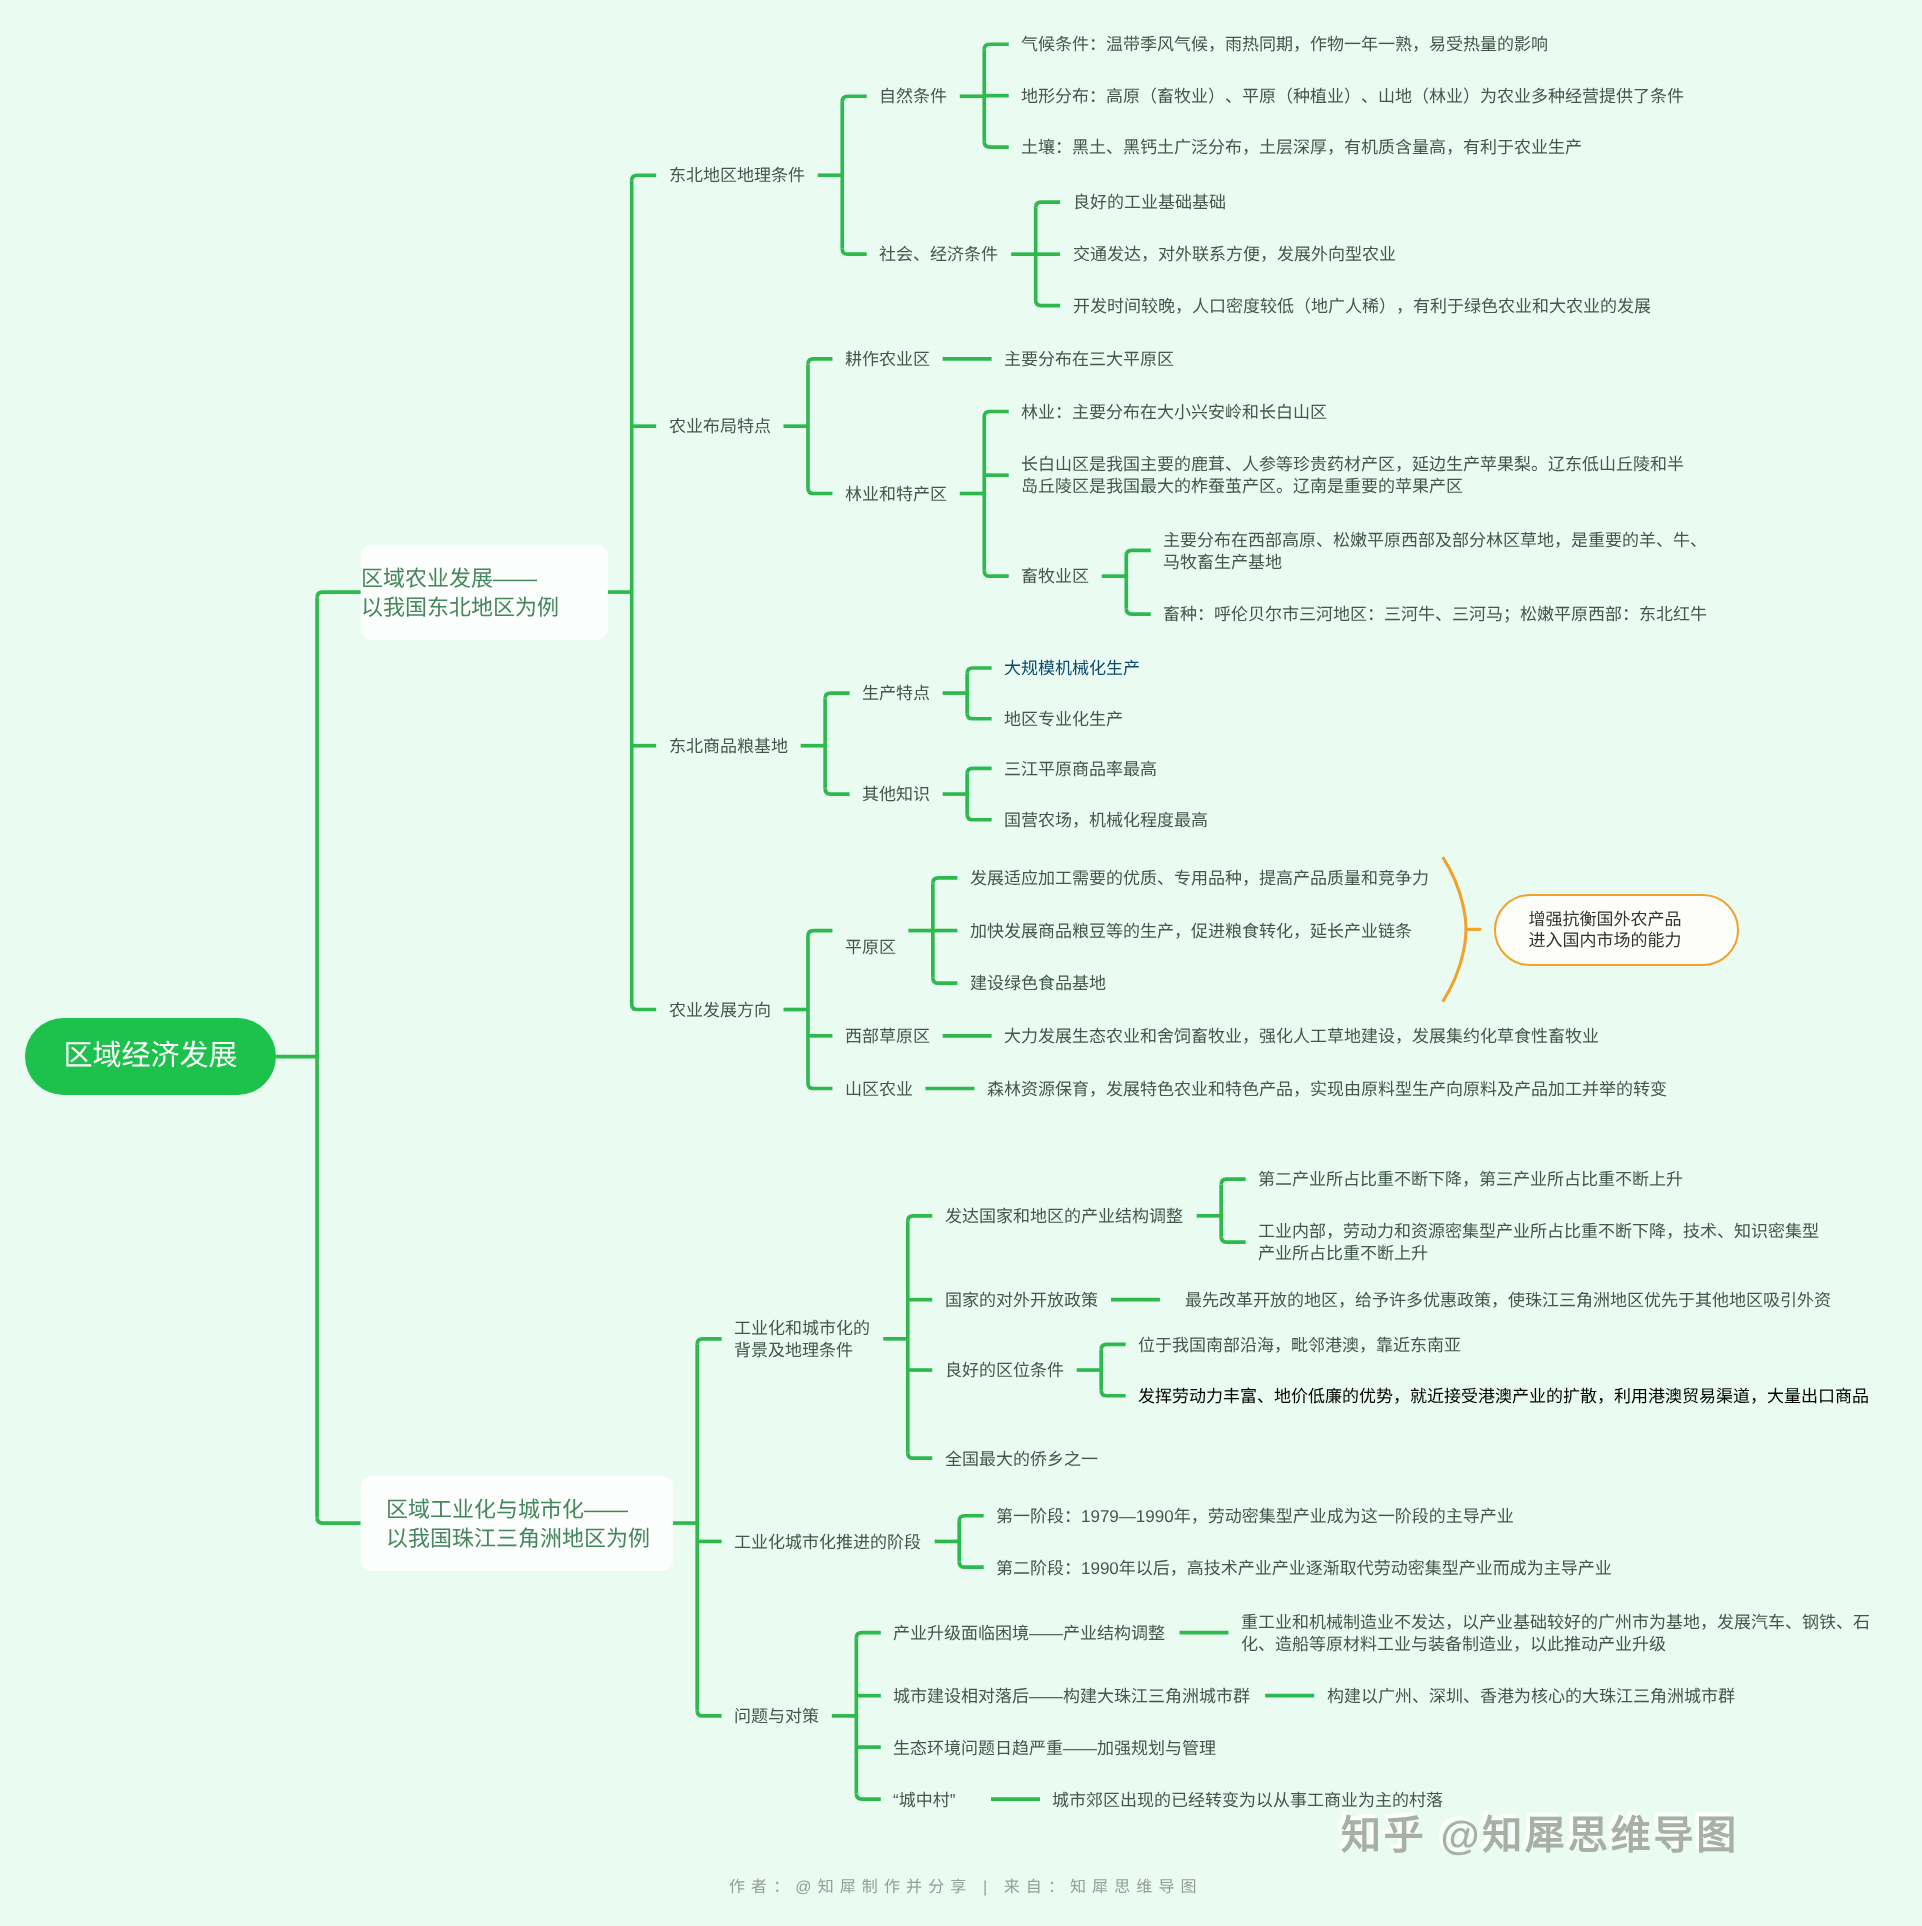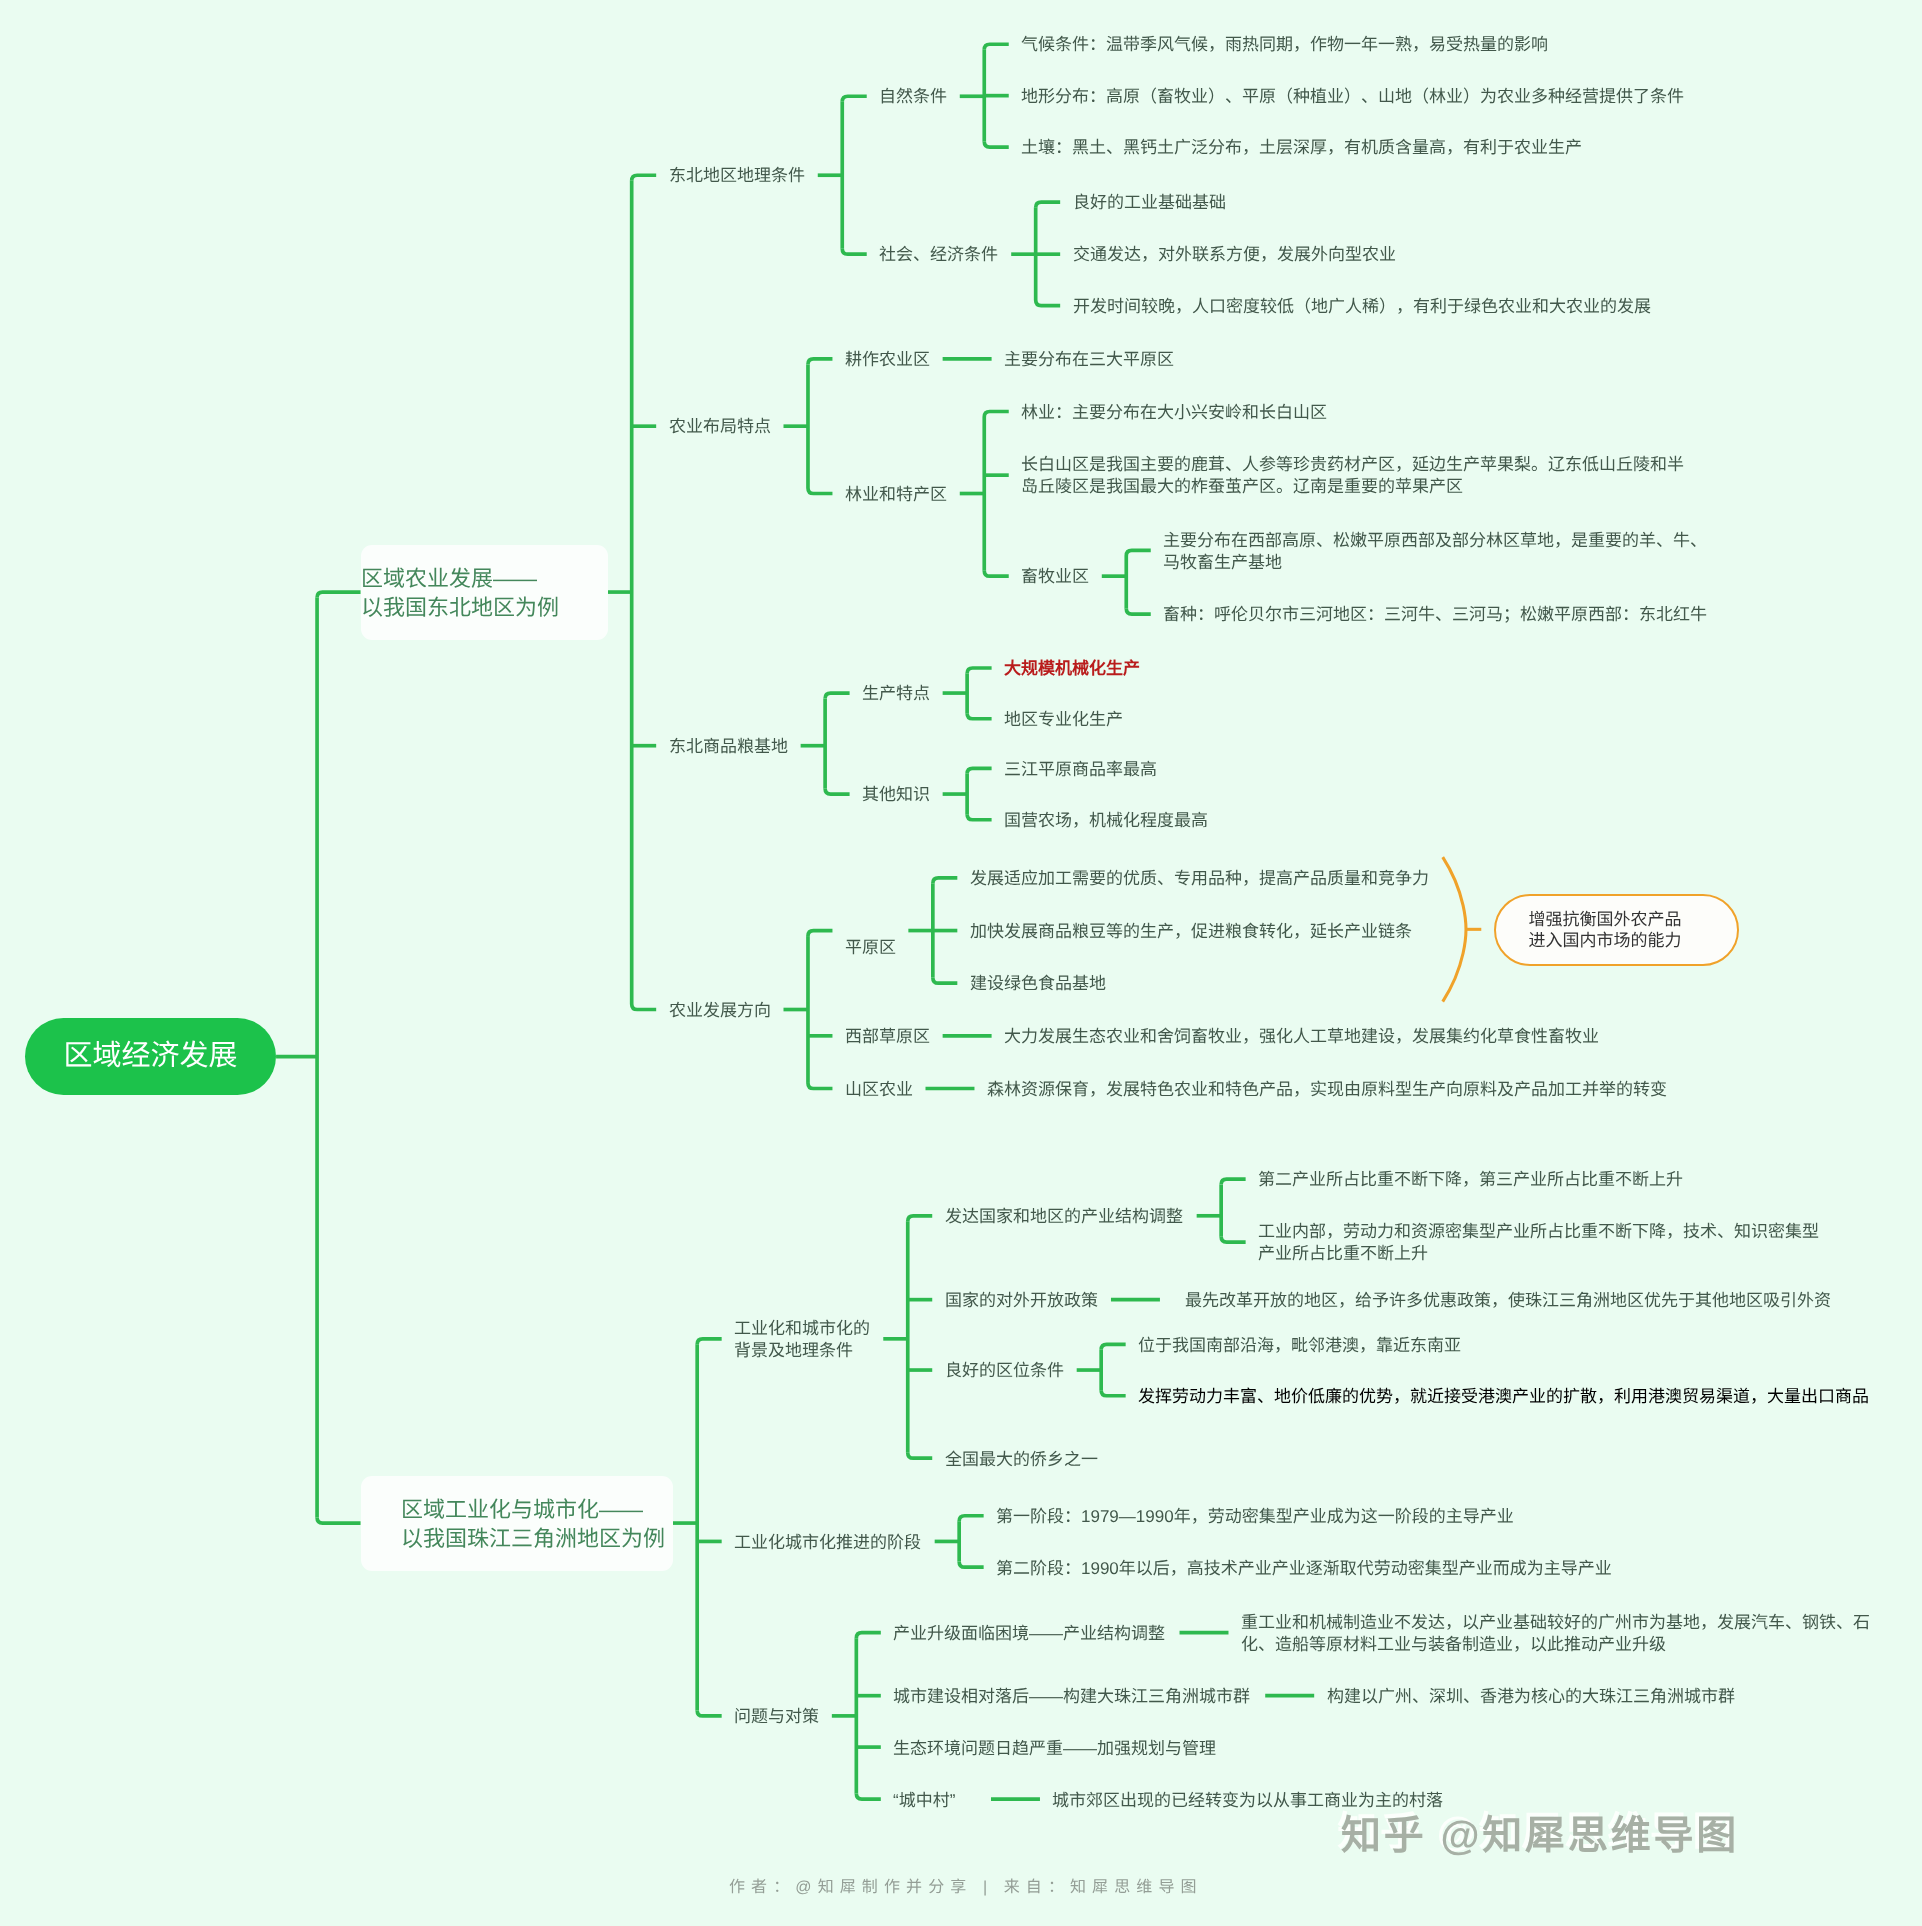--- a/index.html
+++ b/index.html
@@ -148,35 +148,35 @@
     <div class="node" style="left: 845px; top: 484px; color: rgb(66, 88, 75);">林业和特产区</div>
     <div class="node" style="left: 1021px; top: 402px; color: rgb(66, 88, 75);">林业：主要分布在大小兴安岭和长白山区</div>
     <div class="node" style="left: 1021px; top: 454px; color: rgb(66, 88, 75);">长白山区是我国主要的鹿茸、人参等珍贵药材产区，延边生产苹果梨。辽东低山丘陵和半
 岛丘陵区是我国最大的柞蚕茧产区。辽南是重要的苹果产区</div>
     <div class="node" style="left: 1021px; top: 566px; color: rgb(66, 88, 75);">畜牧业区</div>
     <div class="node" style="left: 1163px; top: 530px; color: rgb(66, 88, 75);">主要分布在西部高原、松嫩平原西部及部分林区草地，是重要的羊、牛、
 马牧畜生产基地</div>
     <div class="node" style="left: 1163px; top: 604px; color: rgb(66, 88, 75);">畜种：呼伦贝尔市三河地区：三河牛、三河马；松嫩平原西部：东北红牛</div>
     <div class="node" style="left: 669px; top: 736px; color: rgb(66, 88, 75);">东北商品粮基地</div>
     <div class="node" style="left: 862px; top: 683px; color: rgb(66, 88, 75);">生产特点</div>
-    <div class="node" style="left: 1004px; top: 658px; color: #b91c1c; font-weight: bold;">大规模机械化生产</div>
+    <div class="node" style="left: 1004px; top: 658px; color: #0c4a6e;">大规模机械化生产</div>
     <div class="node" style="left: 1004px; top: 709px; color: rgb(66, 88, 75);">地区专业化生产</div>
     <div class="node" style="left: 862px; top: 784px; color: rgb(66, 88, 75);">其他知识</div>
     <div class="node" style="left: 1004px; top: 759px; color: rgb(66, 88, 75);">三江平原商品率最高</div>
     <div class="node" style="left: 1004px; top: 810px; color: rgb(66, 88, 75);">国营农场，机械化程度最高</div>
     <div class="node" style="left: 669px; top: 1000px; color: rgb(66, 88, 75);">农业发展方向</div>
     <div class="node" style="left: 845px; top: 921px; color: rgb(66, 88, 75); margin-top: 16px;">平原区</div>
     <div class="node" style="left: 970px; top: 868px; color: rgb(66, 88, 75);">发展适应加工需要的优质、专用品种，提高产品质量和竞争力</div>
     <div class="node" style="left: 970px; top: 921px; color: rgb(66, 88, 75);">加快发展商品粮豆等的生产，促进粮食转化，延长产业链条</div>
     <div class="node" style="left: 970px; top: 973px; color: rgb(66, 88, 75);">建设绿色食品基地</div>
     <div class="node" style="left: 845px; top: 1026px; color: rgb(66, 88, 75);">西部草原区</div>
     <div class="node" style="left: 1004px; top: 1026px; color: rgb(66, 88, 75);">大力发展生态农业和舍饲畜牧业，强化人工草地建设，发展集约化草食性畜牧业</div>
     <div class="node" style="left: 845px; top: 1079px; color: rgb(66, 88, 75);">山区农业</div>
     <div class="node" style="left: 987px; top: 1079px; color: rgb(66, 88, 75);">森林资源保育，发展特色农业和特色产品，实现由原料型生产向原料及产品加工并举的转变</div>
-    <div class="mainbox" style="left: 361px; top: 1476px; width: 312px; height: 95px; padding-left: 40px; color: rgb(68, 135, 91); background: rgb(251, 254, 252);">区域工业化与城市化——
+    <div class="mainbox" style="left: 361px; top: 1476px; width: 312px; height: 95px; padding-left: 25px; color: rgb(68, 135, 91); background: rgb(251, 254, 252);">区域工业化与城市化——
 以我国珠江三角洲地区为例</div>
     <div class="node" style="left: 734px; top: 1318px; color: rgb(66, 88, 75);">工业化和城市化的
 背景及地理条件</div>
     <div class="node" style="left: 945px; top: 1206px; color: rgb(66, 88, 75);">发达国家和地区的产业结构调整</div>
     <div class="node" style="left: 1258px; top: 1169px; color: rgb(66, 88, 75);">第二产业所占比重不断下降，第三产业所占比重不断上升</div>
     <div class="node" style="left: 1258px; top: 1221px; color: rgb(66, 88, 75);">工业内部，劳动力和资源密集型产业所占比重不断下降，技术、知识密集型
 产业所占比重不断上升</div>
     <div class="node" style="left: 945px; top: 1290px; color: rgb(66, 88, 75);">国家的对外开放政策</div>
     <div class="node" style="left: 1172px; top: 1290px; color: rgb(66, 88, 75); margin-left: 13px;">最先改革开放的地区，给予许多优惠政策，使珠江三角洲地区优先于其他地区吸引外资</div>
     <div class="node" style="left: 945px; top: 1360px; color: rgb(66, 88, 75);">良好的区位条件</div>

